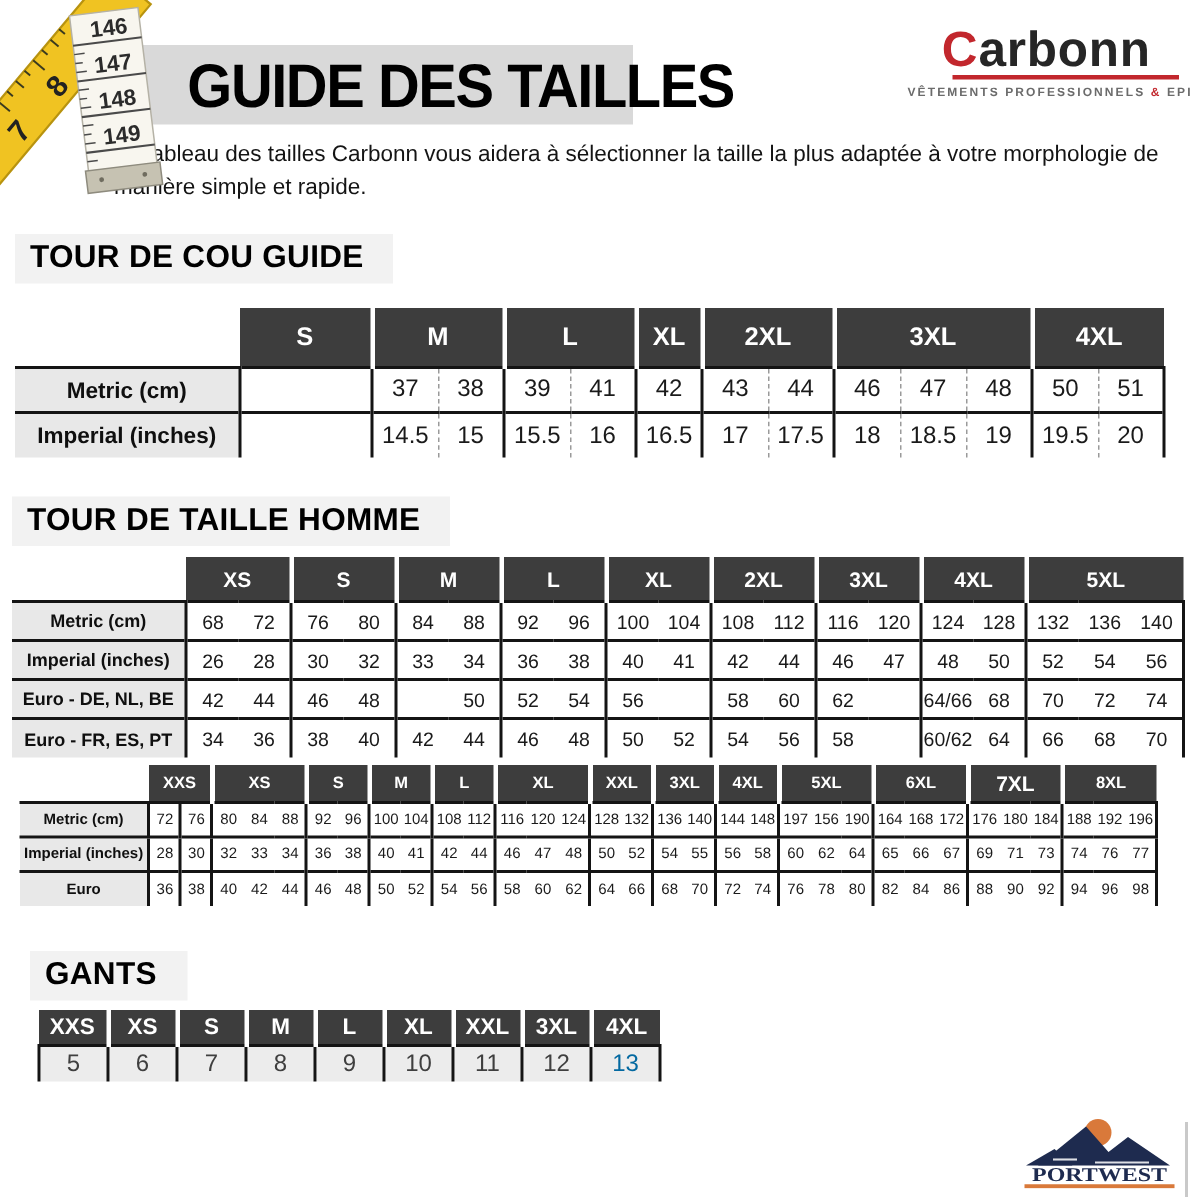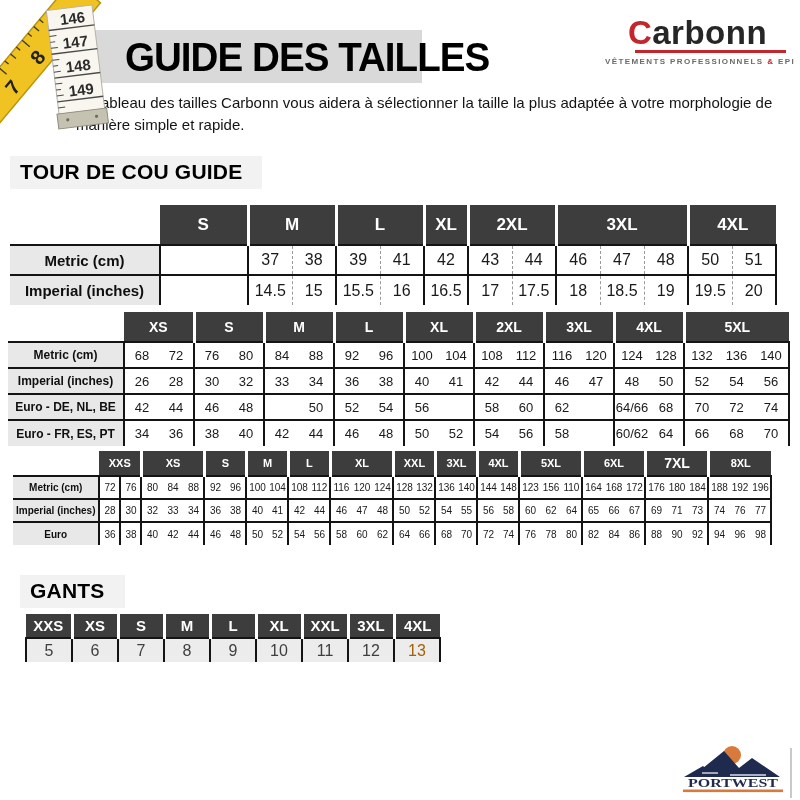--- a/index.html
+++ b/index.html
@@ -180,20 +180,21 @@
               <td class="val bl-solid">18</td>
               <td class="val bl-dashed">18.5</td>
               <td class="val bl-dashed">19</td>
               <td class="val bl-solid">19.5</td>
               <td class="val bl-dashed br-edge">20</td>
             </tr>
           </tbody>
         </table>
       </div>
       <div>
+        <div><h2 class="sec-title" style="margin-left: 8px; margin-top: 26px;">TOUR DE TAILLE HOMME</h2></div>
         <table class="sizes" style="margin-left: 8px; margin-top: 7px; font-size: 13px;">
           <colgroup>
             <col style="width: 116px;">
             <col style="width: 35px;">
             <col style="width: 35px;">
             <col style="width: 35px;">
             <col style="width: 35px;">
             <col style="width: 35px;">
             <col style="width: 35px;">
             <col style="width: 35px;">
@@ -387,23 +388,23 @@
               <td class="val bl-none">112</td>
               <td class="val bl-solid">116</td>
               <td class="val bl-none">120</td>
               <td class="val bl-none">124</td>
               <td class="val bl-solid">128</td>
               <td class="val bl-none">132</td>
               <td class="val bl-solid">136</td>
               <td class="val bl-none">140</td>
               <td class="val bl-solid">144</td>
               <td class="val bl-none">148</td>
-              <td class="val bl-solid">123</td>
+              <td class="val bl-solid">197</td>
               <td class="val bl-none">156</td>
-              <td class="val bl-none">110</td>
+              <td class="val bl-none">190</td>
               <td class="val bl-solid">164</td>
               <td class="val bl-none">168</td>
               <td class="val bl-none">172</td>
               <td class="val bl-solid">176</td>
               <td class="val bl-none">180</td>
               <td class="val bl-none">184</td>
               <td class="val bl-solid">188</td>
               <td class="val bl-none">192</td>
               <td class="val bl-none br-edge">196</td>
             </tr>
@@ -510,21 +511,21 @@
           <tbody>
             <tr style="height: 24px;">
               <td class="val bl-edge" style="background: rgb(236, 236, 236); color: rgb(63, 63, 63);">5</td>
               <td class="val bl-solid" style="background: rgb(236, 236, 236); color: rgb(63, 63, 63);">6</td>
               <td class="val bl-solid" style="background: rgb(236, 236, 236); color: rgb(63, 63, 63);">7</td>
               <td class="val bl-solid" style="background: rgb(236, 236, 236); color: rgb(63, 63, 63);">8</td>
               <td class="val bl-solid" style="background: rgb(236, 236, 236); color: rgb(63, 63, 63);">9</td>
               <td class="val bl-solid" style="background: rgb(236, 236, 236); color: rgb(63, 63, 63);">10</td>
               <td class="val bl-solid" style="background: rgb(236, 236, 236); color: rgb(63, 63, 63);">11</td>
               <td class="val bl-solid" style="background: rgb(236, 236, 236); color: rgb(63, 63, 63);">12</td>
-              <td class="val bl-solid br-edge" style="background: rgb(236, 236, 236); color: #a16207;">13</td>
+              <td class="val bl-solid br-edge" style="background: rgb(236, 236, 236); color: #0369a1;">13</td>
             </tr>
           </tbody>
         </table>
       </div>
     </div>
 
   <svg class="portwest" viewBox="0 0 102 54">
     <circle cx="50" cy="15" r="9" fill="#d9793a"></circle>
     <polygon points="2,37 21,26 33,37" fill="#1e2b4f"></polygon>
     <polygon points="10,37 42,11 57,28 70,18 98,37" fill="#1e2b4f"></polygon>

